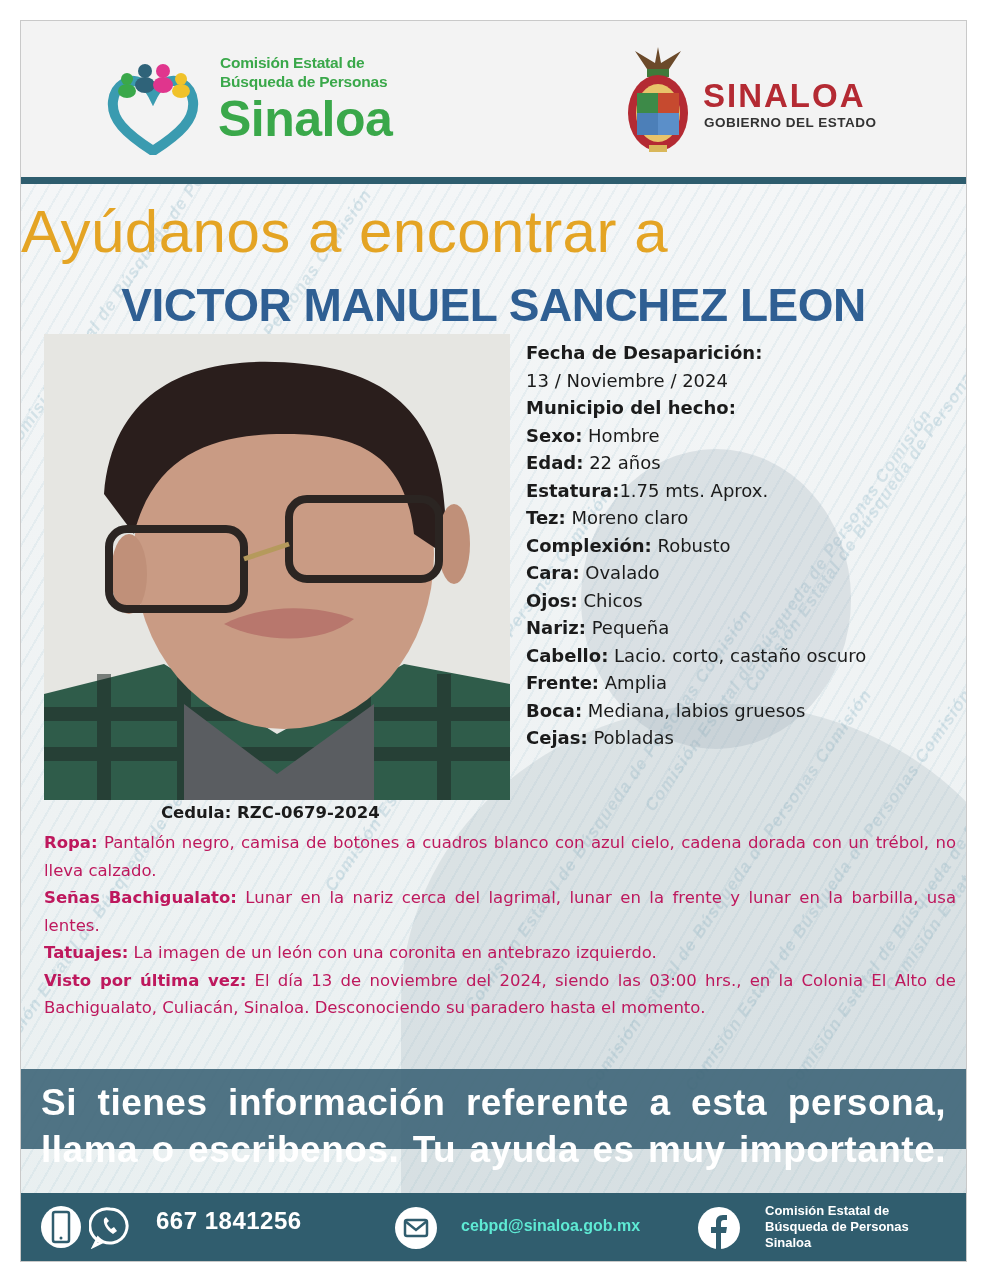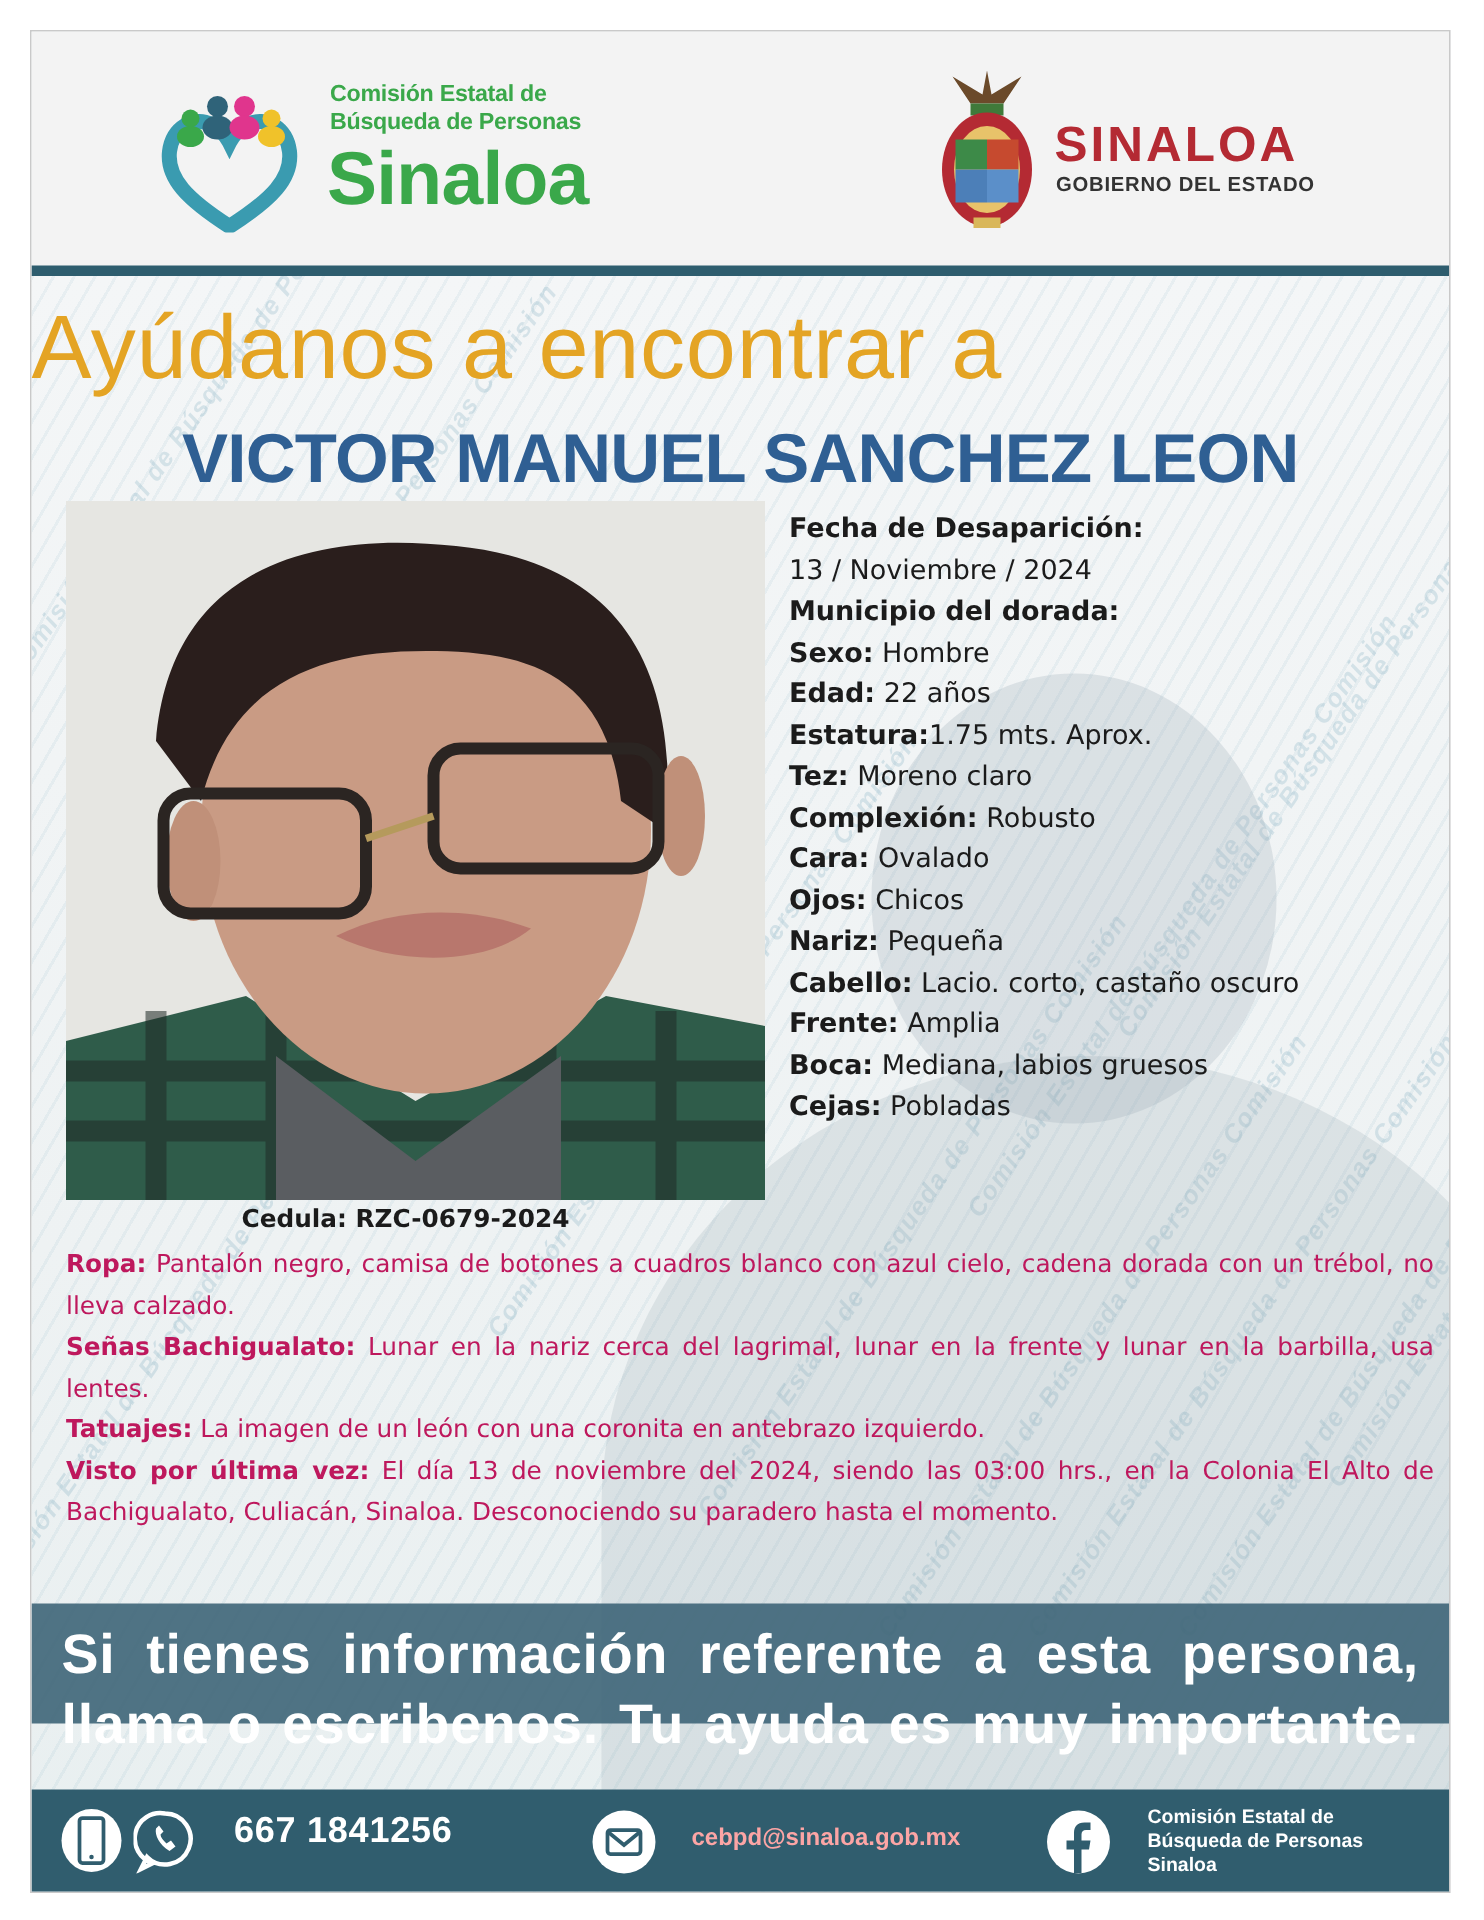--- a/index.html
+++ b/index.html
@@ -40,21 +40,21 @@
   .desc { position:absolute; left:23px; top:808px; width:912px; font-size:16.5px; line-height:27.5px; color:#be185d; font-family:"DejaVu Sans", sans-serif; text-align:justify; }
   .desc p { margin:0; }
   .desc b { font-weight:bold; }
 
   .cta { position:absolute; left:0; top:1048px; width:100%; height:80px; background:rgba(62,101,120,0.90); }
   .cta-text { position:absolute; left:20px; right:20px; top:10px; color:#ffffff; font-weight:bold; font-size:37px; line-height:47px; text-align:justify; text-align-last:justify; letter-spacing:0.5px; }
 
   .footer { position:absolute; left:0; top:1172px; width:100%; height:70px; background:#305d6e; }
   .icon-circle { position:absolute; border-radius:50%; background:#fff; }
   .phone { position:absolute; left:135px; top:14px; font-size:24px; font-weight:bold; color:#fff; letter-spacing:0.5px; }
-  .email { position:absolute; left:440px; top:24px; font-size:16px; font-weight:bold; color:#fca5a5; }
+  .email { position:absolute; left:440px; top:24px; font-size:16px; font-weight:bold; color:#5eead4; }
   .fb-text { position:absolute; left:744px; top:10px; font-size:13px; line-height:16px; color:#fff; font-weight:bold; }
 </style>
 </head>
 <body>
 
 <div class="poster">
 
   <div class="header">
     <div class="cebp-logo">
       <svg class="heart-ring" viewBox="0 0 96 92">
@@ -129,21 +129,21 @@
       <rect x="65" y="195" width="135" height="80" rx="18" fill="none" stroke="#2b2522" stroke-width="8"></rect>
       <rect x="245" y="165" width="150" height="80" rx="18" fill="none" stroke="#2b2522" stroke-width="8"></rect>
       <path d="M200 225 L245 210" stroke="#b59a5c" stroke-width="5"></path>
       <path d="M180 290 C220 270 270 270 310 285 C280 310 220 310 180 290 Z" fill="#b8776d"></path>
     </svg>
   </div>
 
   <div class="details">
     <div><b>Fecha de Desaparición:</b></div>
     <div class="row">13 / Noviembre / 2024</div>
-    <div><b>Municipio del dorada:</b></div>
+    <div><b>Municipio del hecho:</b></div>
     <div class="row"><b>Sexo:</b><span> Hombre</span></div>
     <div class="row"><b>Edad:</b><span> 22 años</span></div>
     <div class="row"><b>Estatura:</b><span>1.75 mts. Aprox.</span></div>
     <div class="row"><b>Tez:</b><span> Moreno claro</span></div>
     <div class="row"><b>Complexión:</b><span> Robusto</span></div>
     <div class="row"><b>Cara:</b><span> Ovalado</span></div>
     <div class="row"><b>Ojos:</b><span> Chicos</span></div>
     <div class="row"><b>Nariz:</b><span> Pequeña</span></div>
     <div class="row"><b>Cabello:</b><span> Lacio. corto, castaño oscuro</span></div>
     <div class="row"><b>Frente:</b><span> Amplia</span></div>

